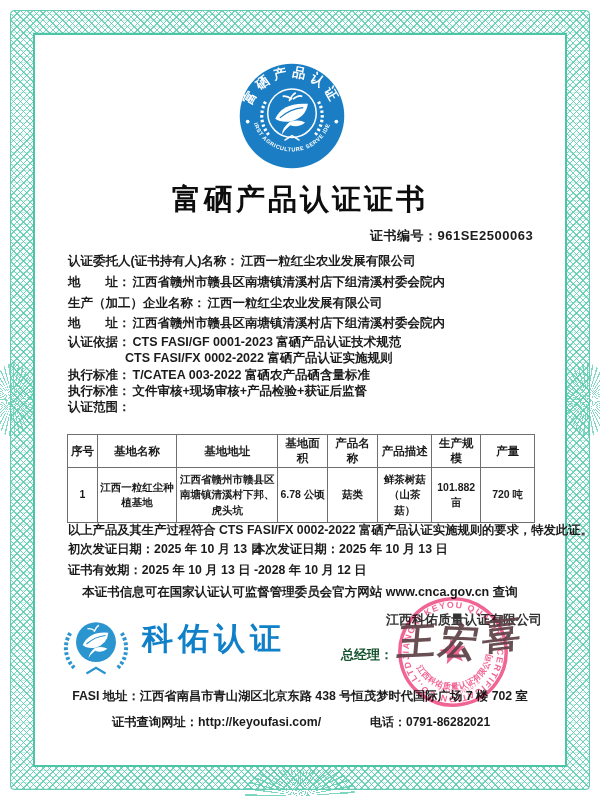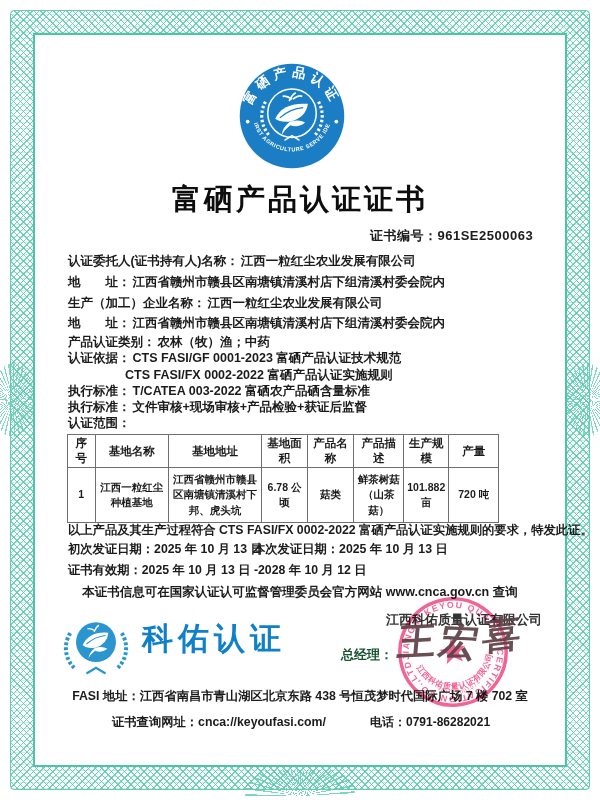--- a/index.html
+++ b/index.html
@@ -25,21 +25,21 @@
   .title{position:absolute;left:0;top:180px;width:100%;text-align:center;
     font-size:29px;font-weight:800;letter-spacing:3px;color:#0d0d0d;}
   .certno{position:absolute;left:370px;top:227px;font-size:13px;font-weight:700;letter-spacing:.5px;}
   
   .fields{position:absolute;left:68px;top:251px;width:470px;font-size:12.5px;font-weight:700;}
   .field{line-height:20.8px;white-space:nowrap;}
   .field.tight{line-height:16.2px;}
   .field.indent{padding-left:57px;}
   .flabel{margin-right:2px;}
   
-  table.scope{position:absolute;left:67px;top:434px;width:432px;border-collapse:collapse;
+  table.scope{position:absolute;left:67px;top:434px;width:468px;border-collapse:collapse;
     table-layout:fixed;font-weight:700;}
   table.scope th,table.scope td{border:1px solid #6f6f6f;text-align:center;vertical-align:middle;
     padding:1px 2px;overflow:hidden;}
   table.scope th{font-size:11.5px;height:20px;font-weight:700;}
   table.scope td{font-size:10.5px;height:52px;line-height:1.45;}
   
   .statement{position:absolute;left:68px;top:522px;font-size:12.3px;font-weight:700;white-space:nowrap;}
   .dates1{position:absolute;left:68px;top:541px;font-size:12.3px;font-weight:700;}
   .dates1 .d2{position:absolute;left:185px;top:0;white-space:nowrap;text-align:center;}
   .dates2{position:absolute;left:68px;top:562px;font-size:12.3px;font-weight:700;white-space:nowrap;}
@@ -103,21 +103,20 @@
   <div class="title">富硒产品认证证书</div>
   <div class="certno">
     <span>证书编号：</span><span>961SE2500063</span>
   </div>
 
   <div class="fields">
     <div class="field"><span class="flabel">认证委托人(证书持有人)名称：</span><span>江西一粒红尘农业发展有限公司</span></div>
     <div class="field"><span class="flabel">地　　址：</span><span>江西省赣州市赣县区南塘镇清溪村店下组清溪村委会院内</span></div>
     <div class="field"><span class="flabel">生产（加工）企业名称：</span><span>江西一粒红尘农业发展有限公司</span></div>
     <div class="field"><span class="flabel">地　　址：</span><span>江西省赣州市赣县区南塘镇清溪村店下组清溪村委会院内</span></div>
-    <div class="field tight"><span class="flabel">产品认证类别：</span><span>农林（牧）渔；中药</span></div>
     <div class="field tight"><span class="flabel">认证依据：</span><span>CTS FASI/GF 0001-2023 富硒产品认证技术规范</span></div>
     <div class="field tight indent"><span>CTS FASI/FX 0002-2022 富硒产品认证实施规则</span></div>
     <div class="field tight"><span class="flabel">执行标准：</span><span>T/CATEA 003-2022 富硒农产品硒含量标准</span></div>
     <div class="field tight"><span class="flabel">执行标准：</span><span>文件审核+现场审核+产品检验+获证后监督</span></div>
     <div class="field tight"><span class="flabel">认证范围：</span></div>
   </div>
 
   <table class="scope">
     <colgroup>
       <col style="width:6.4%">
@@ -199,19 +198,19 @@
   <div class="signature">
     <span>王</span>
     <span>宏</span>
     <span>喜</span>
   </div>
 
   <div class="footer1">
     <span>FASI 地址：</span><span>江西省南昌市青山湖区北京东路 438 号恒茂梦时代国际广场 7 楼 702 室</span>
   </div>
   <div class="footer2a">
-    <span>证书查询网址：</span><span>cnca://keyoufasi.com/</span>
+    <span>证书查询网址：</span><span>http://keyoufasi.com/</span>
   </div>
   <div class="footer2b">
     <span>电话：</span><span>0791-86282021</span>
   </div>
 
 </div>
 
 </body></html>

